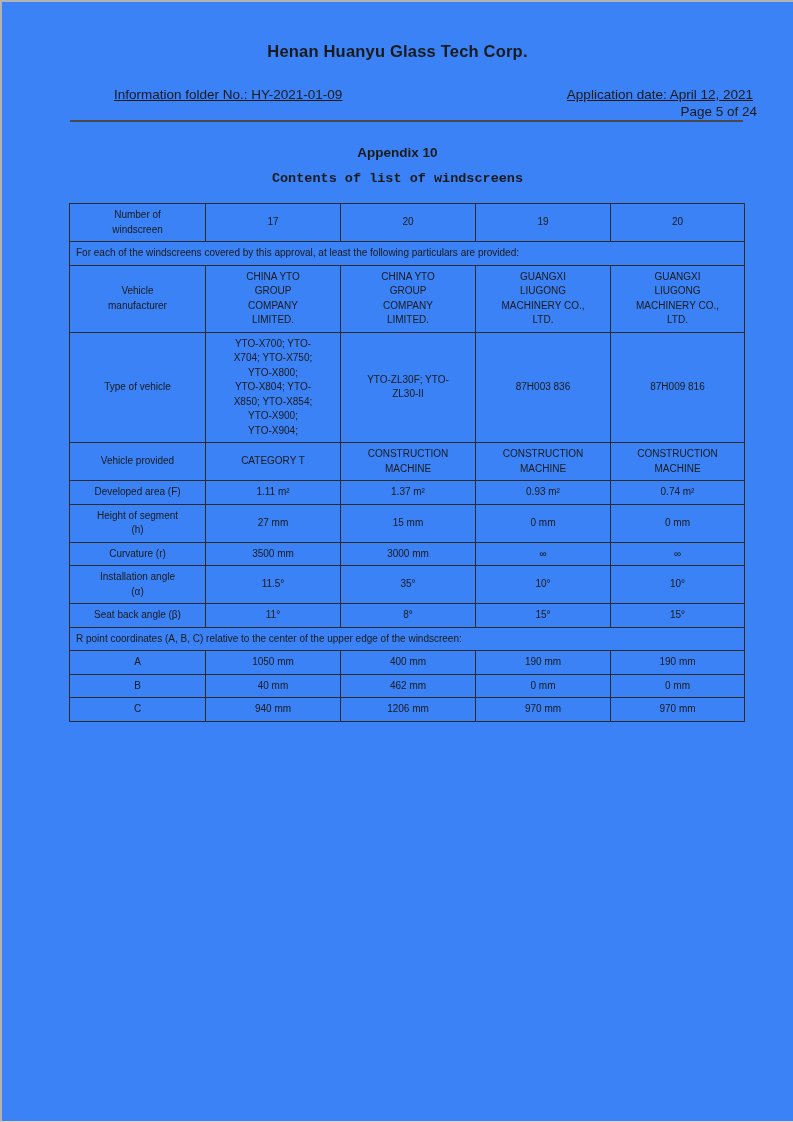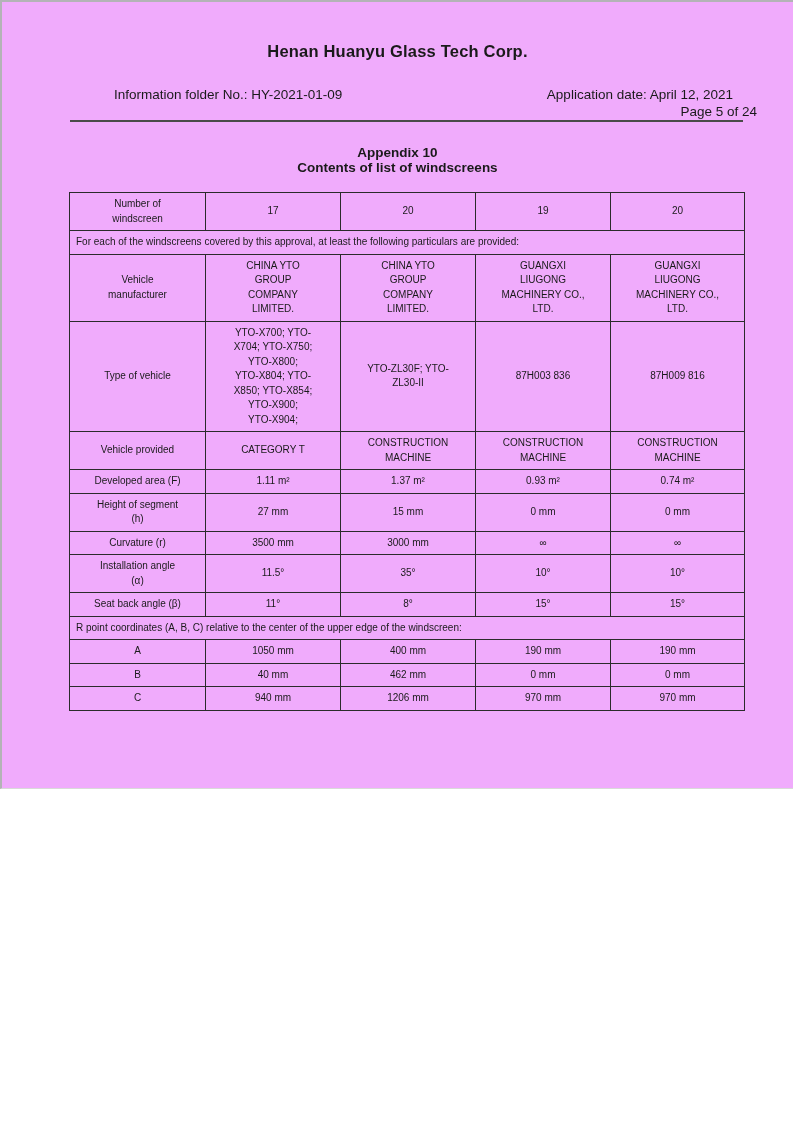--- a/index.html
+++ b/index.html
@@ -4,65 +4,68 @@
 <style>
   * { box-sizing: border-box; margin: 0; padding: 0; }
   html, body { background: #ffffff; }
   body {
     font-family: "Liberation Sans", "DejaVu Sans", sans-serif;
     color: #1a1a1a;
   }
   .page {
     position: relative;
     width: 793px;
-    height: 789px;
-    background: #f0abfc;
+    height: 1122px;
+    background: #3b82f6;
     border-top: 2px solid #b3b3b6;
     border-left: 2px solid #b3b3b6;
     border-bottom: 1px solid #d9d9d9;
     overflow: hidden;
     font-size: 13.5px;
   }
   .company-title {
     margin-top: 40px;
     text-align: center;
     font-weight: bold;
     font-size: 16.5px;
     letter-spacing: 0.2px;
   }
   .meta-row {
     margin-top: 26px;
     display: flex;
     justify-content: space-between;
     padding-left: 112px;
-    padding-right: 60px;
-    font-size: 13.5px;
+    padding-right: 40px;
+    font-size: 13.5px;
+    text-decoration: underline;
   }
   .page-line {
     text-align: right;
     padding-right: 36px;
     margin-top: 2px;
     font-size: 13.5px;
   }
   .header-rule {
     margin-left: 68px;
     width: 673px;
     border-top: 2px solid #4a4a4a;
     margin-top: 1px;
   }
   .appendix-title {
     margin-top: 23px;
     text-align: center;
     font-weight: bold;
     font-size: 13.5px;
   }
   .table-title {
+    margin-top: 11px;
     text-align: center;
     font-weight: bold;
     font-size: 13.5px;
+    font-family: Liberation Mono, monospace;
   }
   table.ws-table {
     margin-left: 67px;
     margin-top: 17px;
     border-collapse: collapse;
     table-layout: fixed;
     width: 675px;
     font-size: 10px;
   }
   table.ws-table td {

